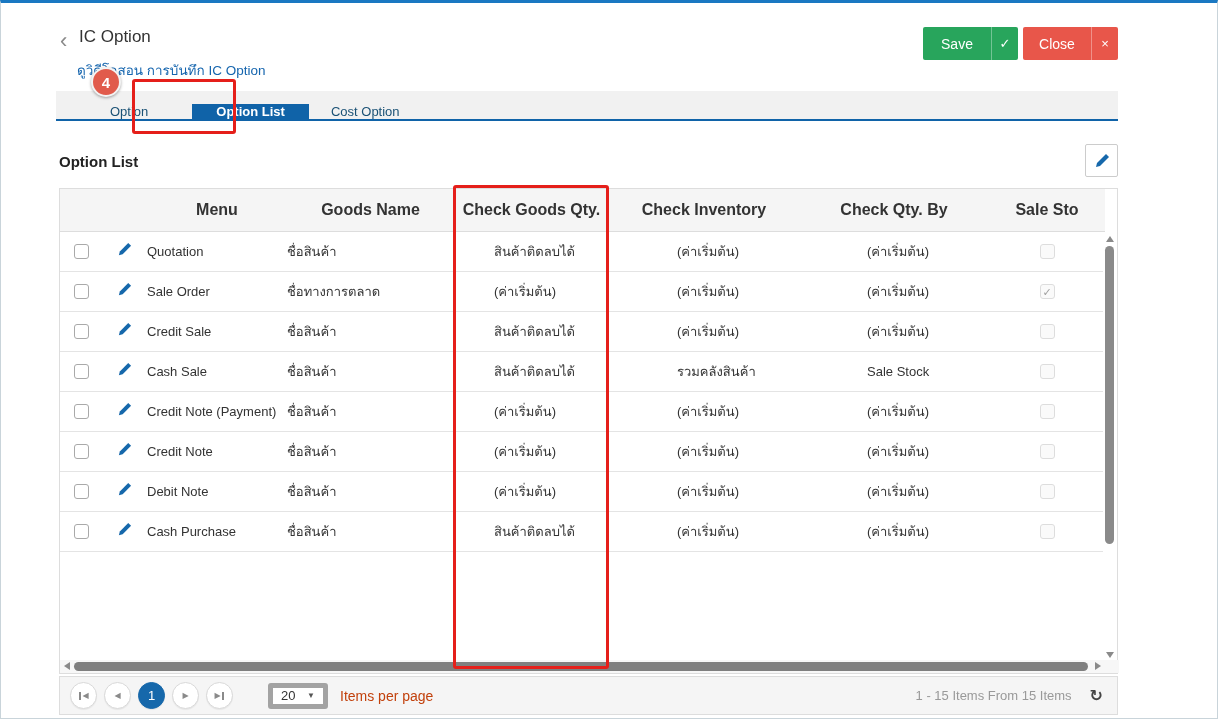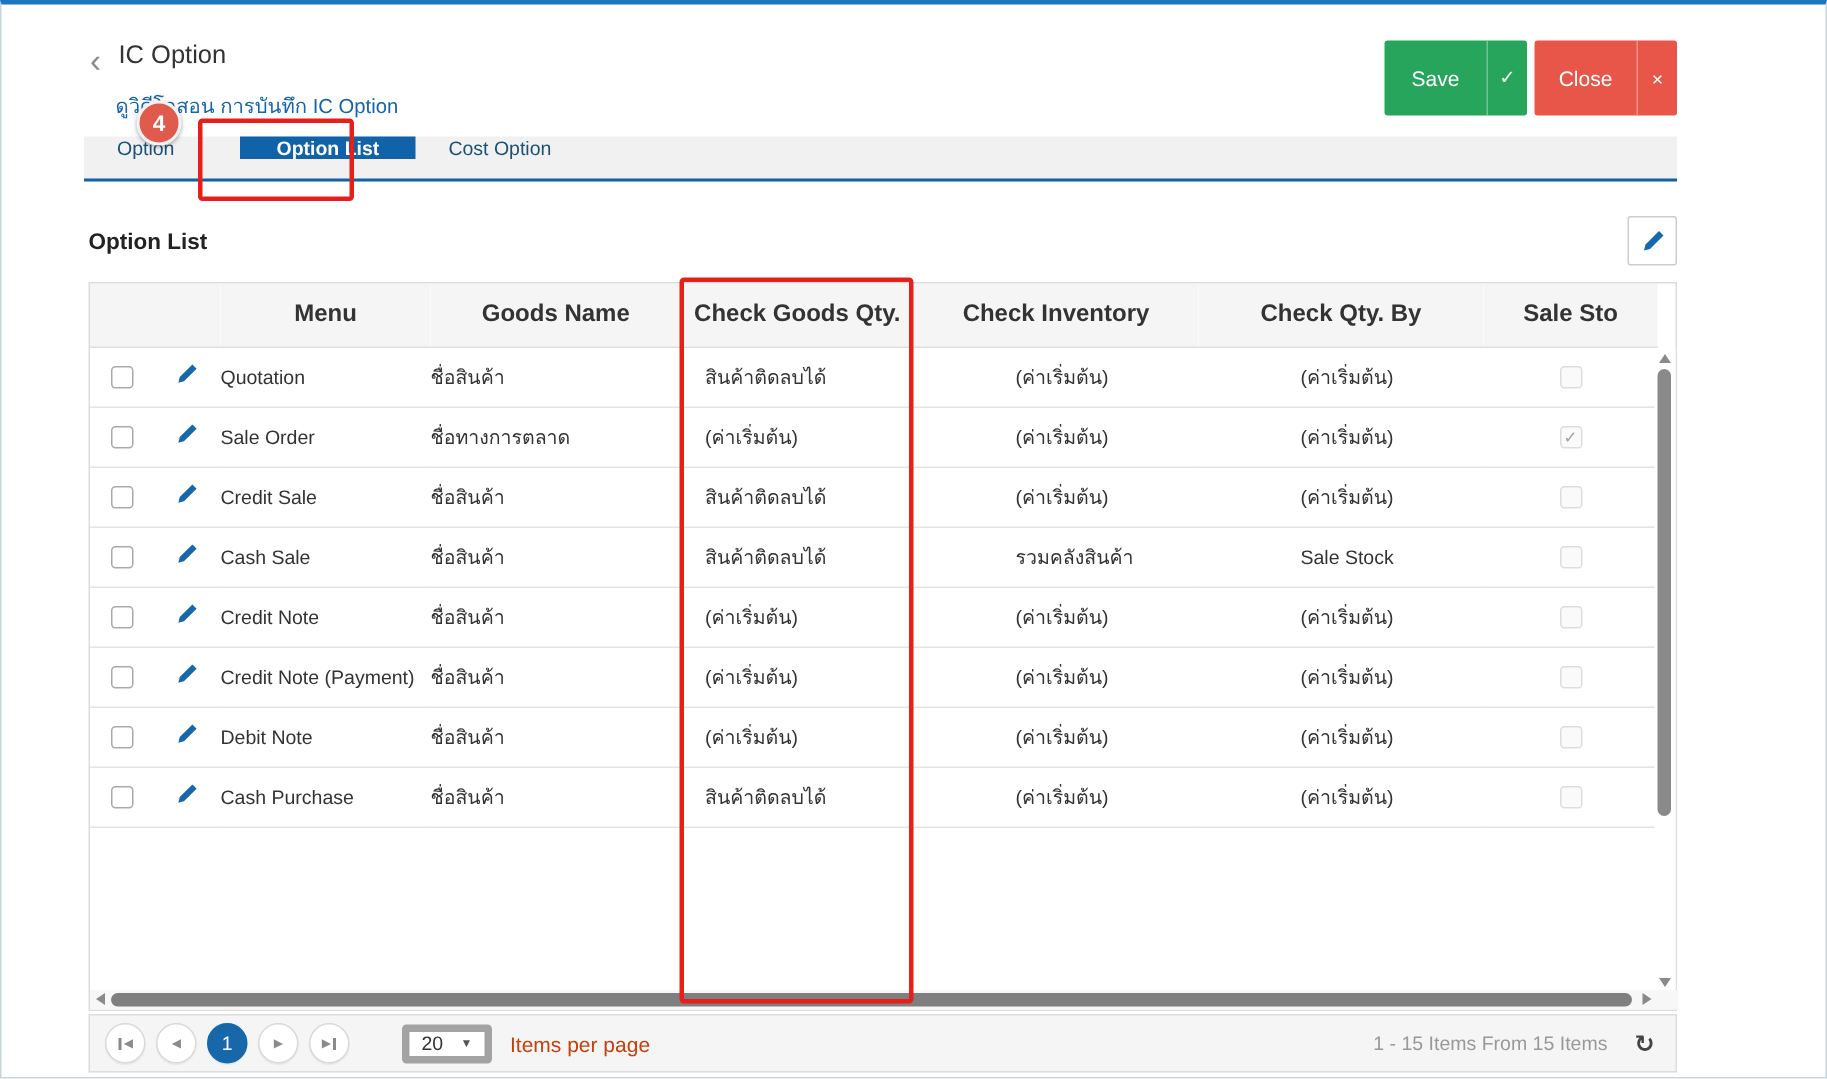--- a/index.html
+++ b/index.html
@@ -7,31 +7,31 @@
   body { font-family:"Liberation Sans","DejaVu Sans",sans-serif; color:#333; }
 
   .page { position:relative; width:1218px; height:719px; background:#fff;
           border:1px solid #c9d4da; border-top:3px solid #1a78c2; overflow:hidden; }
 
   
   .back { position:absolute; left:59px; top:26px; font-size:22px; color:#8a8a8a; cursor:pointer; line-height:24px; }
   .title { position:absolute; left:78px; top:24px; font-size:17px; color:#333; font-weight:400; }
   .tut-link { position:absolute; left:76px; top:56px; font-size:13.5px; color:#1565ae; text-decoration:none; }
 
-  .btn { position:absolute; top:24px; height:50px; display:flex; border-radius:2px; color:#fff;
+  .btn { position:absolute; top:24px; height:33px; display:flex; border-radius:2px; color:#fff;
          font-size:14px; cursor:pointer; overflow:hidden; }
   .btn .main { display:flex; align-items:center; justify-content:center; width:68px; }
   .btn .seg  { display:flex; align-items:center; justify-content:center; width:27px;
                border-left:1px solid rgba(255,255,255,.35); font-size:13px; }
   .btn-save { left:922px; background:#28a55c; }
   .btn-close { left:1022px; background:#e8564a; }
 
   
   .tabbar { position:absolute; left:55px; top:88px; width:1062px; height:30px; background:#f1f1f1;
-            border-bottom:2px solid #1063a8; display:flex; align-items:flex-start; }
+            border-bottom:2px solid #1063a8; display:flex; align-items:flex-end;padding-left:32px; }
   .tab { padding:0 22px; display:flex; align-items:center; font-size:13px; color:#1a5175; cursor:pointer; }
   .tab.active { background:#1063a8; color:#fff; font-weight:700; margin-left:22px; padding:0 24px; }
 
   
   .anno { position:absolute; border:3px solid #e51f1a; border-radius:3px; pointer-events:none; }
   .anno-tab { left:131px; top:76px; width:104px; height:55px; }
   .anno-col { left:452px; top:182px; width:156px; height:484px; }
   .badge { position:absolute; left:90px; top:64px; width:30px; height:30px; border-radius:50%;
            background:#e15b4c; border:2px solid #f3f3f3; box-shadow:0 1px 3px rgba(0,0,0,.35);
            color:#fff; font-size:15px; font-weight:700; display:flex; align-items:center; justify-content:center; }
@@ -45,21 +45,21 @@
   .table-wrap { position:absolute; left:58px; top:185px; width:1059px; height:486px;
                 border:1px solid #ddd; background:#fff; }
   table { border-collapse:collapse; table-layout:fixed; width:1045px; }
   col.c-sel{width:42px} col.c-edit{width:45px} col.c-menu{width:140px} col.c-goods{width:167px}
   col.c-cgq{width:155px} col.c-cinv{width:190px} col.c-cqb{width:190px} col.c-ss{width:116px}
   thead th { height:42px; background:#f5f5f5; border-bottom:1px solid #ddd; font-size:16px;
              font-weight:600; color:#333; text-align:center; white-space:nowrap; overflow:hidden; }
   tbody td { height:40px; border-bottom:1px solid #e4e4e4; font-size:13px; color:#333;
              white-space:nowrap; overflow:hidden; vertical-align:middle; }
   td.c-sel, td.c-edit, td.c-ss { text-align:center; }
-  td.c-cgq { padding-left:16px; }
+  td.c-cgq { padding-left:40px; }
   td.c-cinv, td.c-cqb { padding-left:68px; }
   .cb { display:inline-block; width:15px; height:15px; border:1px solid #a9a9a9; border-radius:3px;
         background:#fff; vertical-align:middle; cursor:pointer; }
   .cb.dis { border-color:#ddd; background:#fafafa; cursor:default; color:#9e9e9e;
             font-size:11px; line-height:14px; text-align:center; }
   .pencil { display:inline-flex; cursor:pointer; }
 
   
   .vscroll { position:absolute; right:0; top:43px; width:14px; height:430px; background:#fff; }
   .vscroll .arrow { position:absolute; left:3px; width:0; height:0; border-left:4px solid transparent;
@@ -206,35 +206,35 @@
             <td class="c-cqb">Sale Stock</td>
             <td class="c-ss"><span class="cb dis"></span></td>
           </tr>
           <tr>
             <td class="c-sel"><span class="cb"></span></td>
             <td class="c-edit"><span class="pencil">
                 <svg width="15" height="15" viewBox="0 0 16 16">
                   <path d="M2 14 L3 10 L12 1 L15 4 L6 13 Z" fill="#1668ab"></path>
                 </svg>
               </span></td>
+            <td class="c-menu">Credit Note (Payment)</td>
+            <td class="c-goods">ชื่อสินค้า</td>
+            <td class="c-cgq">(ค่าเริ่มต้น)</td>
+            <td class="c-cinv">(ค่าเริ่มต้น)</td>
+            <td class="c-cqb">(ค่าเริ่มต้น)</td>
+            <td class="c-ss"><span class="cb dis"></span></td>
+          </tr>
+          <tr>
+            <td class="c-sel"><span class="cb"></span></td>
+            <td class="c-edit"><span class="pencil">
+                <svg width="15" height="15" viewBox="0 0 16 16">
+                  <path d="M2 14 L3 10 L12 1 L15 4 L6 13 Z" fill="#1668ab"></path>
+                </svg>
+              </span></td>
             <td class="c-menu">Credit Note</td>
-            <td class="c-goods">ชื่อสินค้า</td>
-            <td class="c-cgq">(ค่าเริ่มต้น)</td>
-            <td class="c-cinv">(ค่าเริ่มต้น)</td>
-            <td class="c-cqb">(ค่าเริ่มต้น)</td>
-            <td class="c-ss"><span class="cb dis"></span></td>
-          </tr>
-          <tr>
-            <td class="c-sel"><span class="cb"></span></td>
-            <td class="c-edit"><span class="pencil">
-                <svg width="15" height="15" viewBox="0 0 16 16">
-                  <path d="M2 14 L3 10 L12 1 L15 4 L6 13 Z" fill="#1668ab"></path>
-                </svg>
-              </span></td>
-            <td class="c-menu">Credit Note (Payment)</td>
             <td class="c-goods">ชื่อสินค้า</td>
             <td class="c-cgq">(ค่าเริ่มต้น)</td>
             <td class="c-cinv">(ค่าเริ่มต้น)</td>
             <td class="c-cqb">(ค่าเริ่มต้น)</td>
             <td class="c-ss"><span class="cb dis"></span></td>
           </tr>
           <tr>
             <td class="c-sel"><span class="cb"></span></td>
             <td class="c-edit"><span class="pencil">
                 <svg width="15" height="15" viewBox="0 0 16 16">

